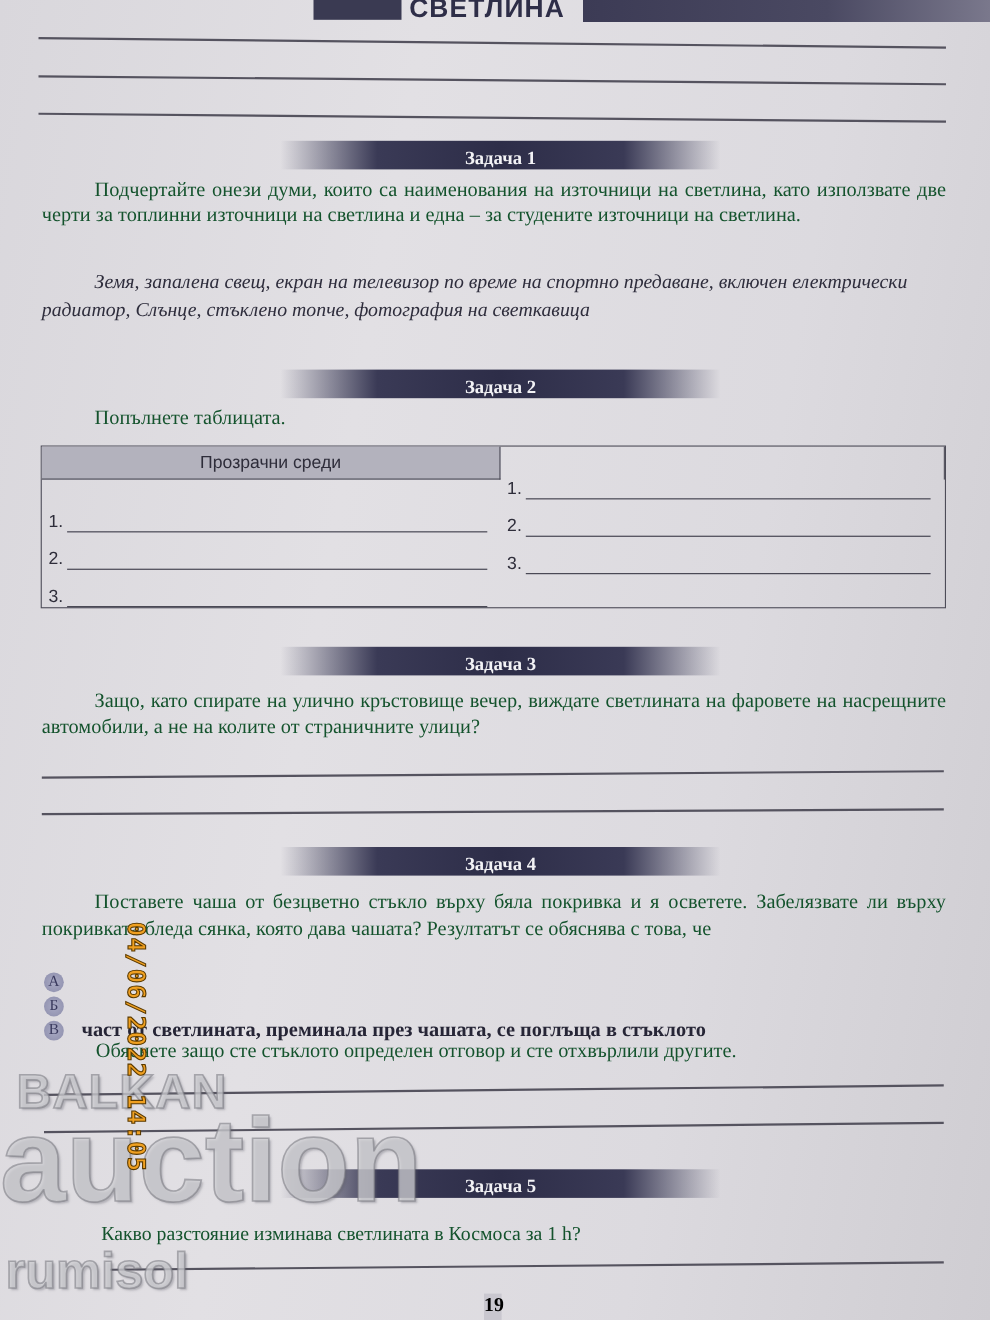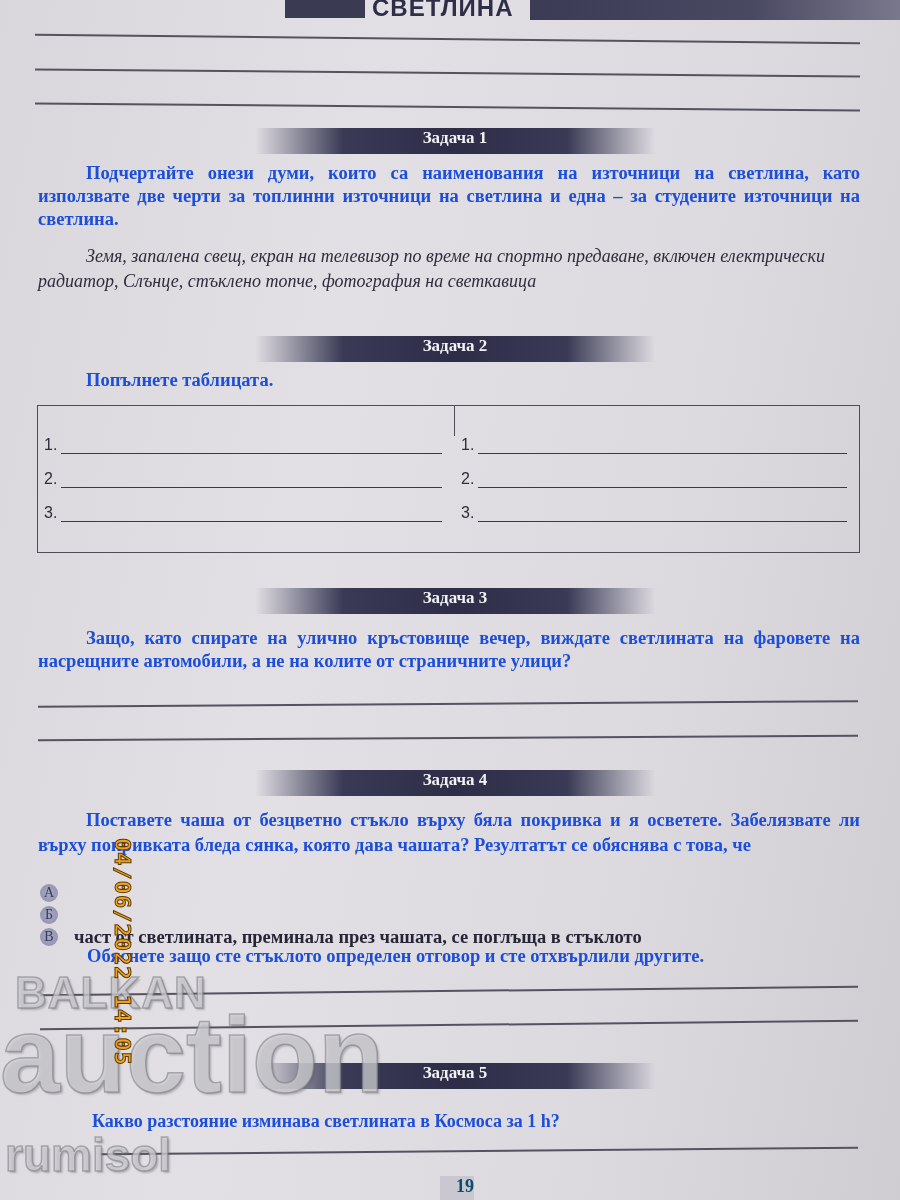--- a/index.html
+++ b/index.html
@@ -26,29 +26,29 @@
     left: 530px; top: 0; width: 370px; height: 20px;
     background: linear-gradient(90deg, #3c3b55 0%, #4a4962 60%, #7a788c 100%);
   }
   .rule {
     height: 1.5px; background: #55535f;
   }
   
   .banner {
     width: 400px; height: 26px;
     background: linear-gradient(90deg, rgba(58,58,82,0) 0%, #3a3a56 22%, #2d2d48 50%, #3a3a56 78%, rgba(58,58,82,0) 100%);
-    display: flex; align-items: flex-start; justify-content: center;
+    display: flex; align-items: flex-end; justify-content: center;
   }
   .banner span {
     color: #f2f2f5; font-size: 17px; font-weight: bold;
     font-family: "Liberation Serif", serif;
   }
   .para {
-    font-size: 18.5px; font-weight: bold; line-height: 23px;
-    text-align: justify; color: #1d4ed8;
+    font-size: 18.5px; font-weight: normal; line-height: 23px;
+    text-align: justify; color: #14532d;
   }
   .italic {
     font-size: 18px; font-style: italic; line-height: 25px; color: #2e2d3c;
   }
   
   .tbl {
     left: 37px; top: 405px; width: 823px; height: 148px;
     border: 1.5px solid #4d4c58;
     display: grid; grid-template-columns: 417px 1fr;
     grid-template-rows: 30px 1fr;
@@ -86,23 +86,23 @@
   }
   .stamp {
     font-family: "DejaVu Sans Mono", monospace; font-weight: bold;
     color: #f0a020;
     -webkit-text-stroke: 1px #5a3a00;
     font-size: 22px;
     writing-mode: vertical-rl;
     letter-spacing: 1px;
   }
   .pagenum {
-    left: 440px; top: 1176px; width: 34px; height: 24px;
+    left: 440px; top: 1176px; width: 16px; height: 24px;
     background: #c9c7cf;
-    font-size: 18px; font-weight: bold; text-align: right; color: #0c4a6e;
+    font-size: 18px; font-weight: bold; text-align: right; color: #000000;
   }
 </style>
 </head>
 <body>
 
 <div class="abs hdr-num"></div>
 <div class="abs hdr-title">СВЕТЛИНА</div>
 <div class="abs hdr-bar"></div>
 
 <div class="abs rule" style="left:35px;top:38px;width:825px;transform:rotate(0.6deg);"></div>
@@ -114,20 +114,21 @@
 </div>
 <div class="abs para" style="left:38px;top:162px;width:822px;text-indent:48px;">Подчертайте онези думи, които са наименования на източници на светлина, като използвате две черти за топлинни източници на светлина и една – за студените източници на светлина.</div>
 <div class="abs italic" style="left:38px;top:244px;width:822px;text-indent:48px;">Земя, запалена свещ, екран на телевизор по време на спортно предаване, включен електрически радиатор, Слънце, стъклено топче, фотография на светкавица</div>
 
 <div class="abs banner" style="left:255px;top:336px;">
   <span>Задача 2</span>
 </div>
 <div class="abs para" style="left:86px;top:369px;">Попълнете таблицата.</div>
 
 <div class="abs tbl">
+  <div class="th left">Прозрачни среди</div>
   <div class="td left">
     <div class="row">
         <span>1.</span>
         <span class="ln"></span>
       </div>
     <div class="row">
         <span>2.</span>
         <span class="ln"></span>
       </div>
     <div class="row">

